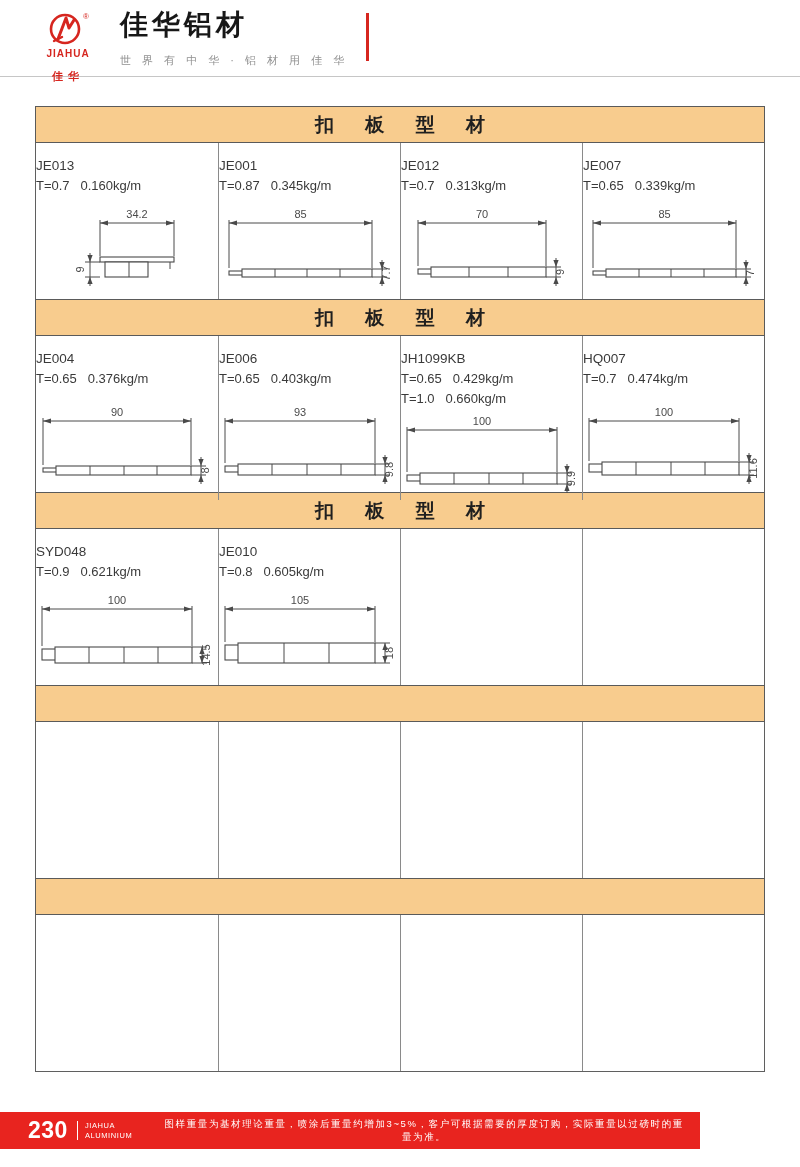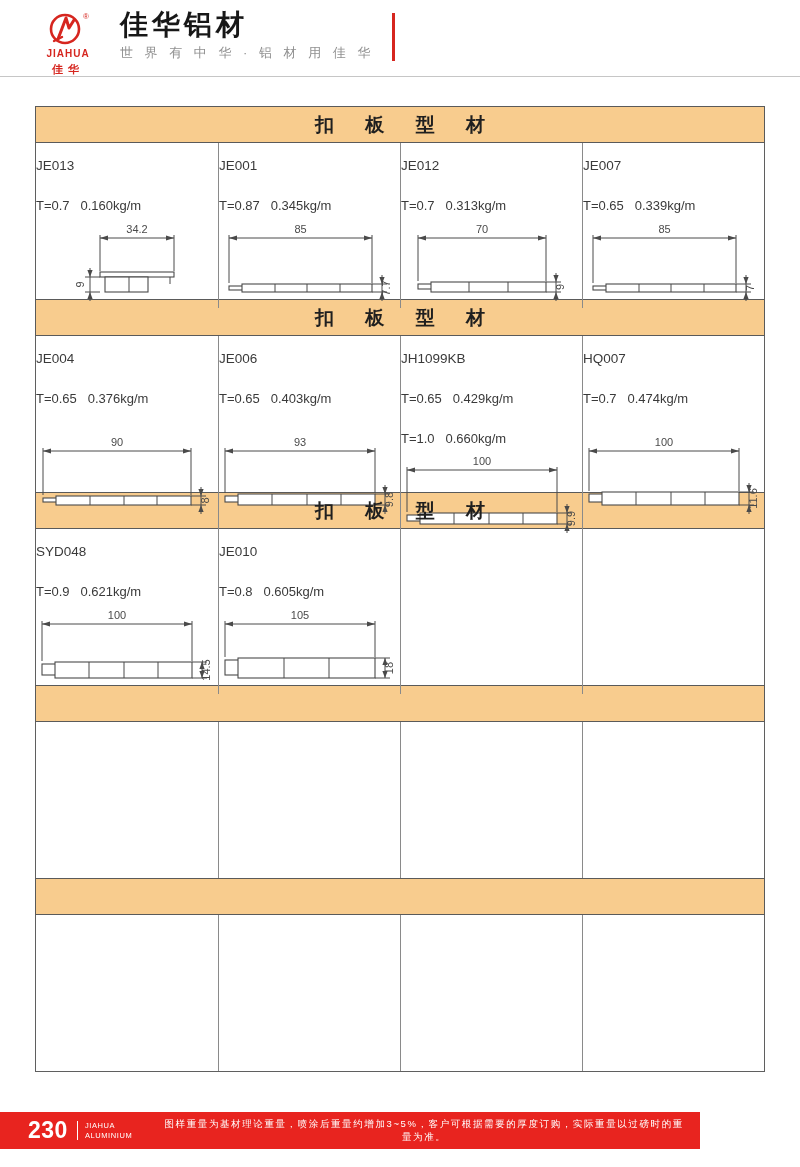--- a/index.html
+++ b/index.html
@@ -4,43 +4,43 @@
 <style>
   html,body{margin:0;padding:0;background:#ffffff;}
   body{font-family:"Liberation Sans","DejaVu Sans",sans-serif;}
   .page{position:relative;width:800px;height:1167px;background:#fff;overflow:hidden;}
 
   
   .hdr{display:flex;align-items:flex-start;padding:10px 0 0 26px;height:66px;}
   .logo{width:84px;text-align:center;flex:none;}
   .logo-mark{height:40px;}
   .logo-en{color:#d6261f;font-weight:bold;font-size:10px;letter-spacing:1px;margin-top:-2px;}
-  .logo-cn{color:#d6261f;font-weight:bold;font-size:11px;letter-spacing:5px;margin-top:3px;}
+  .logo-cn{color:#d6261f;font-weight:bold;font-size:11px;letter-spacing:5px;margin-top:10px;}
   .brand{margin-left:10px;}
   .brand-name{font-size:28px;font-weight:bold;color:#171717;letter-spacing:4px;line-height:1.05;}
-  .brand-tagline{font-size:13px;color:#909090;letter-spacing:4px;margin-top:5px;}
+  .brand-tagline{font-size:11px;color:#909090;letter-spacing:4px;margin-top:14px;}
   .hdr-divider{width:3px;height:48px;background:#d6261f;margin:3px 14px 0 18px;flex:none;}
   .sect-cn{font-size:27px;font-weight:bold;color:#171717;letter-spacing:3px;line-height:1.1;margin-top:2px;}
   .sect-en{font-size:12.5px;color:#2e2e2e;letter-spacing:.5px;margin-top:3px;}
   .hdr-rule{height:1px;background:#c6c6c6;margin:0;}
 
   
   .tbl{margin:29px 35px 0 35px;border-bottom:1px solid #5f5f5f;}
   .section-header{height:37px;box-sizing:border-box;background:#f8cc8e;border:1px solid #5a5a5a;
     display:flex;align-items:center;justify-content:center;
     font-size:19px;font-weight:bold;color:#1f1f1f;letter-spacing:13px;text-indent:13px;text-align:right;}
   .section + .section .section-header{border-top:1px solid #5a5a5a;}
   .section-row{height:156px;display:grid;grid-template-columns:repeat(4,1fr);
     border-left:1px solid #5f5f5f;border-right:1px solid #5f5f5f;}
   .section:not(:first-child) .section-row{border-top:none;}
   .section-row .cell{border-left:1px solid #8a8a8a;display:flex;flex-direction:column;align-items:flex-start;
     padding-top:13px;box-sizing:border-box;min-width:0;}
   .section-row .cell:first-child{border-left:none;}
   .model{font-size:13.5px;color:#3a3a3a;line-height:1.5;}
-  .spec{font-size:13px;color:#3a3a3a;white-space:pre;line-height:1.5;margin-top:20px;}
+  .spec{font-size:13px;color:#3a3a3a;white-space:pre;line-height:1.5;}
   .draw{flex:1;display:flex;align-items:center;justify-content:center;width:100%;}
   .profile-svg line{stroke:#4a4a4a;stroke-width:1;}
   .profile-svg rect{stroke:#4a4a4a;stroke-width:1.1;fill:#fff;}
   .profile-svg polygon{fill:#4a4a4a;stroke:none;}
   .profile-svg text{fill:#4a4a4a;font-size:11px;font-family:"Liberation Sans",sans-serif;}
 
   
   .ftr{position:absolute;left:0;top:1112px;width:700px;height:37px;background:#e8241f;
     display:flex;align-items:center;box-sizing:border-box;padding:0 14px 0 28px;}
   .page-num{font-size:23px;font-weight:bold;color:#fff;letter-spacing:.5px;flex:none;}

